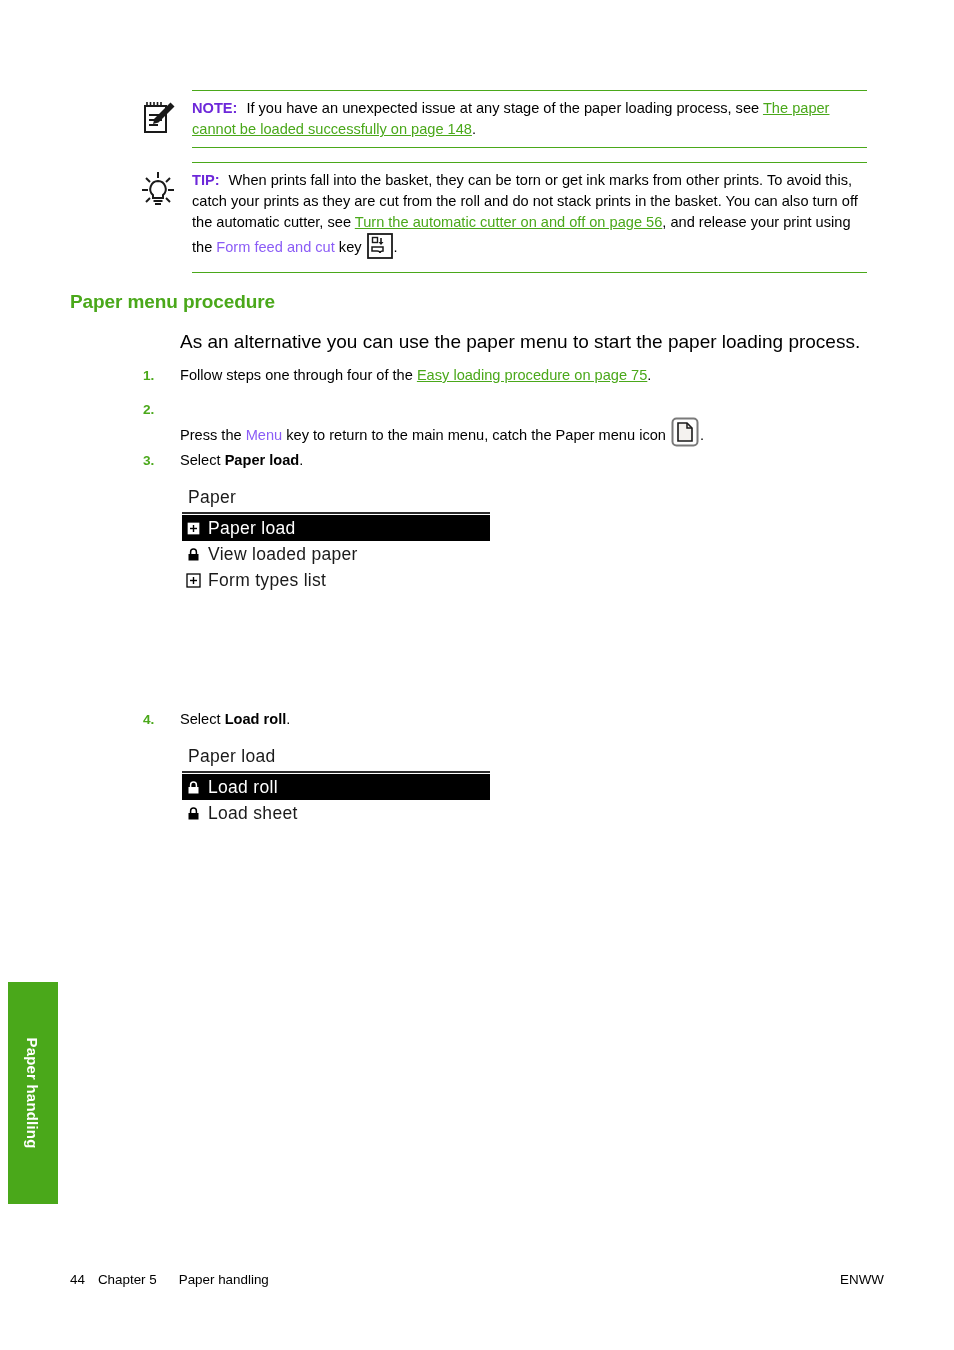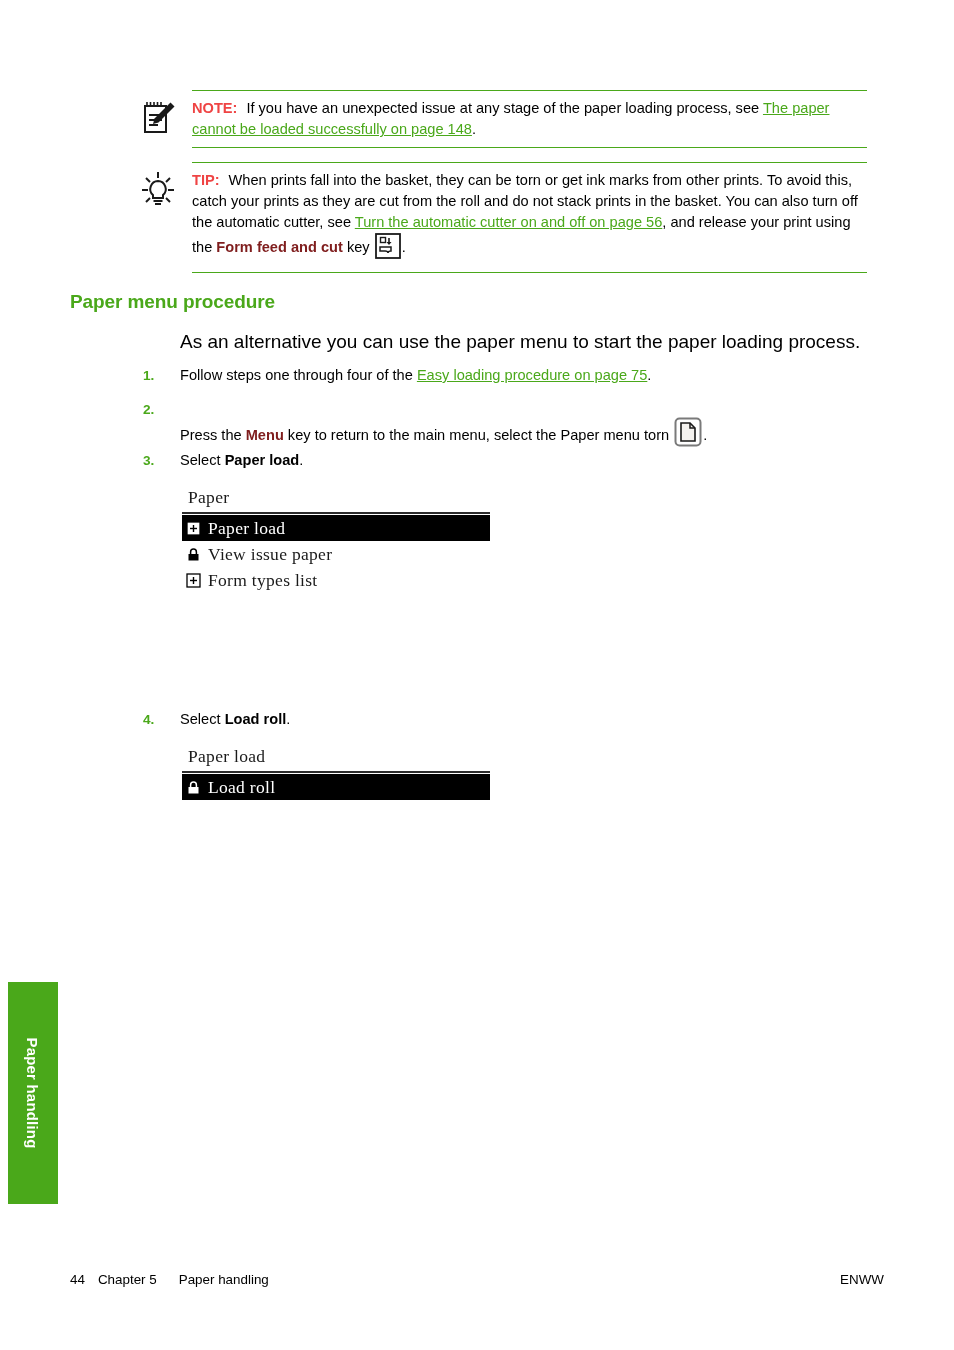--- a/index.html
+++ b/index.html
@@ -64,32 +64,32 @@
   }
   .admon-icon {
     position: absolute;
     left: 0px;
     top: 6px;
     width: 42px;
     height: 42px;
   }
   .admon-icon svg { display: block; }
   .admon-label {
-    color: #ef4444;
+    color: #6d28d9;
     font-weight: bold;
     text-align: center;
   }
   .gap-sm { display: inline-block; width: 9px; }
 
   a.xref, .xref {
     color: #4aa81a;
     text-decoration: underline;
     text-decoration-color: #4aa81a;
   }
-  .greentext { color: #7f1d1d; font-weight: bold; }
+  .greentext { color: #8b5cf6; }
 
   
   .section-heading {
     position: absolute;
     left: 70px;
     top: 291px;
     font-size: 19px;
     font-weight: bold;
     color: #4aa81a;
     letter-spacing: -0.1px;
@@ -129,21 +129,21 @@
 
   .inline-icon {
     display: inline-block;
     vertical-align: -7px;
     margin: 0 1px;
   }
 
   
   .lcd {
     position: absolute;
-    font-family: Liberation Serif, serif;
+    font-family: Liberation Sans, sans-serif;
     font-size: 17.5px;
     color: #1a1a1a;
     letter-spacing: 0.3px;
   }
   .lcd-title {
     padding: 0 0 3px 6px;
     line-height: 24px;
     white-space: pre;
   }
   .lcd-sep {
@@ -251,21 +251,21 @@
 
 <div class="intro-para">As an alternative you can use the paper menu to start the paper loading process.</div>
 
 <div class="step" style="top:365px;">
   <span class="step-num">1.</span>
   <span class="step-text"><span>Follow steps one through four of the </span><span class="xref">Easy loading procedure on page 75</span><span>.</span></span>
 </div>
 
 <div class="step" style="top:399px;">
   <span class="step-num">2.</span>
-  <span class="step-text" style="margin-top:18px;"><span>Press the </span><span class="greentext">Menu</span><span> key to return to the main menu, select the Paper menu torn </span><span class="inline-icon">
+  <span class="step-text" style="margin-top:18px;"><span>Press the </span><span class="greentext">Menu</span><span> key to return to the main menu, catch the Paper menu icon </span><span class="inline-icon">
     <svg width="28" height="30" viewBox="0 0 28 30">
       <rect x="1.5" y="1.5" width="25" height="27" rx="4" ry="4" fill="#ffffff" stroke="#7a7a7a" stroke-width="2"></rect>
       <path d="M7 6 l9 0 5 5 0 13 -14 0 z" fill="#f4f2ef" stroke="#1a1a1a" stroke-width="1.6"></path>
       <path d="M16 6 l0 5 5 0" fill="none" stroke="#1a1a1a" stroke-width="1.5"></path>
     </svg>
   </span><span>.</span></span>
 </div>
 
 <div class="step" style="top:450px;">
   <span class="step-num">3.</span>
@@ -288,21 +288,21 @@
   </div>
 
 
   <div class="lcd-row">
     <span class="lcd-row-icon">
       <svg width="15" height="15" viewBox="0 0 15 15">
         <path d="M4.6 7 v-2 a2.9 2.9 0 0 1 5.8 0 v2" fill="none" stroke="#000000" stroke-width="1.5"></path>
         <rect x="2.5" y="7" width="10" height="6.5" fill="#000000"></rect>
       </svg>
     </span>
-    <span class="lcd-row-label">View issue paper</span>
+    <span class="lcd-row-label">View loaded paper</span>
   </div>
 
 
   <div class="lcd-row">
     <span class="lcd-row-icon">
       <svg width="15" height="15" viewBox="0 0 15 15">
         <rect x="1" y="1" width="13" height="13" fill="#ffffff" stroke="#000000" stroke-width="1.3"></rect>
         <line x1="4" y1="7.5" x2="11" y2="7.5" stroke="#000000" stroke-width="1.4"></line>
         <line x1="7.5" y1="4" x2="7.5" y2="11" stroke="#000000" stroke-width="1.4"></line>
       </svg>
@@ -323,18 +323,27 @@
   <div class="lcd-row selected">
     <span class="lcd-row-icon">
       <svg width="15" height="15" viewBox="0 0 15 15">
         <path d="M4.6 7 v-2 a2.9 2.9 0 0 1 5.8 0 v2" fill="none" stroke="#ffffff" stroke-width="1.5"></path>
         <rect x="2.5" y="7" width="10" height="6.5" fill="#ffffff"></rect>
       </svg>
     </span>
     <span class="lcd-row-label">Load roll</span>
   </div>
 
+  <div class="lcd-row">
+    <span class="lcd-row-icon">
+      <svg width="15" height="15" viewBox="0 0 15 15">
+        <path d="M4.6 7 v-2 a2.9 2.9 0 0 1 5.8 0 v2" fill="none" stroke="#000000" stroke-width="1.5"></path>
+        <rect x="2.5" y="7" width="10" height="6.5" fill="#000000"></rect>
+      </svg>
+    </span>
+    <span class="lcd-row-label">Load sheet</span>
+  </div>
 </div>
 
 <div class="footer-left">
   <span class="pg">44</span><span class="ch">Chapter 5</span><span>Paper handling</span>
 </div>
 <div class="footer-right">ENWW</div>
 
 </body></html>

